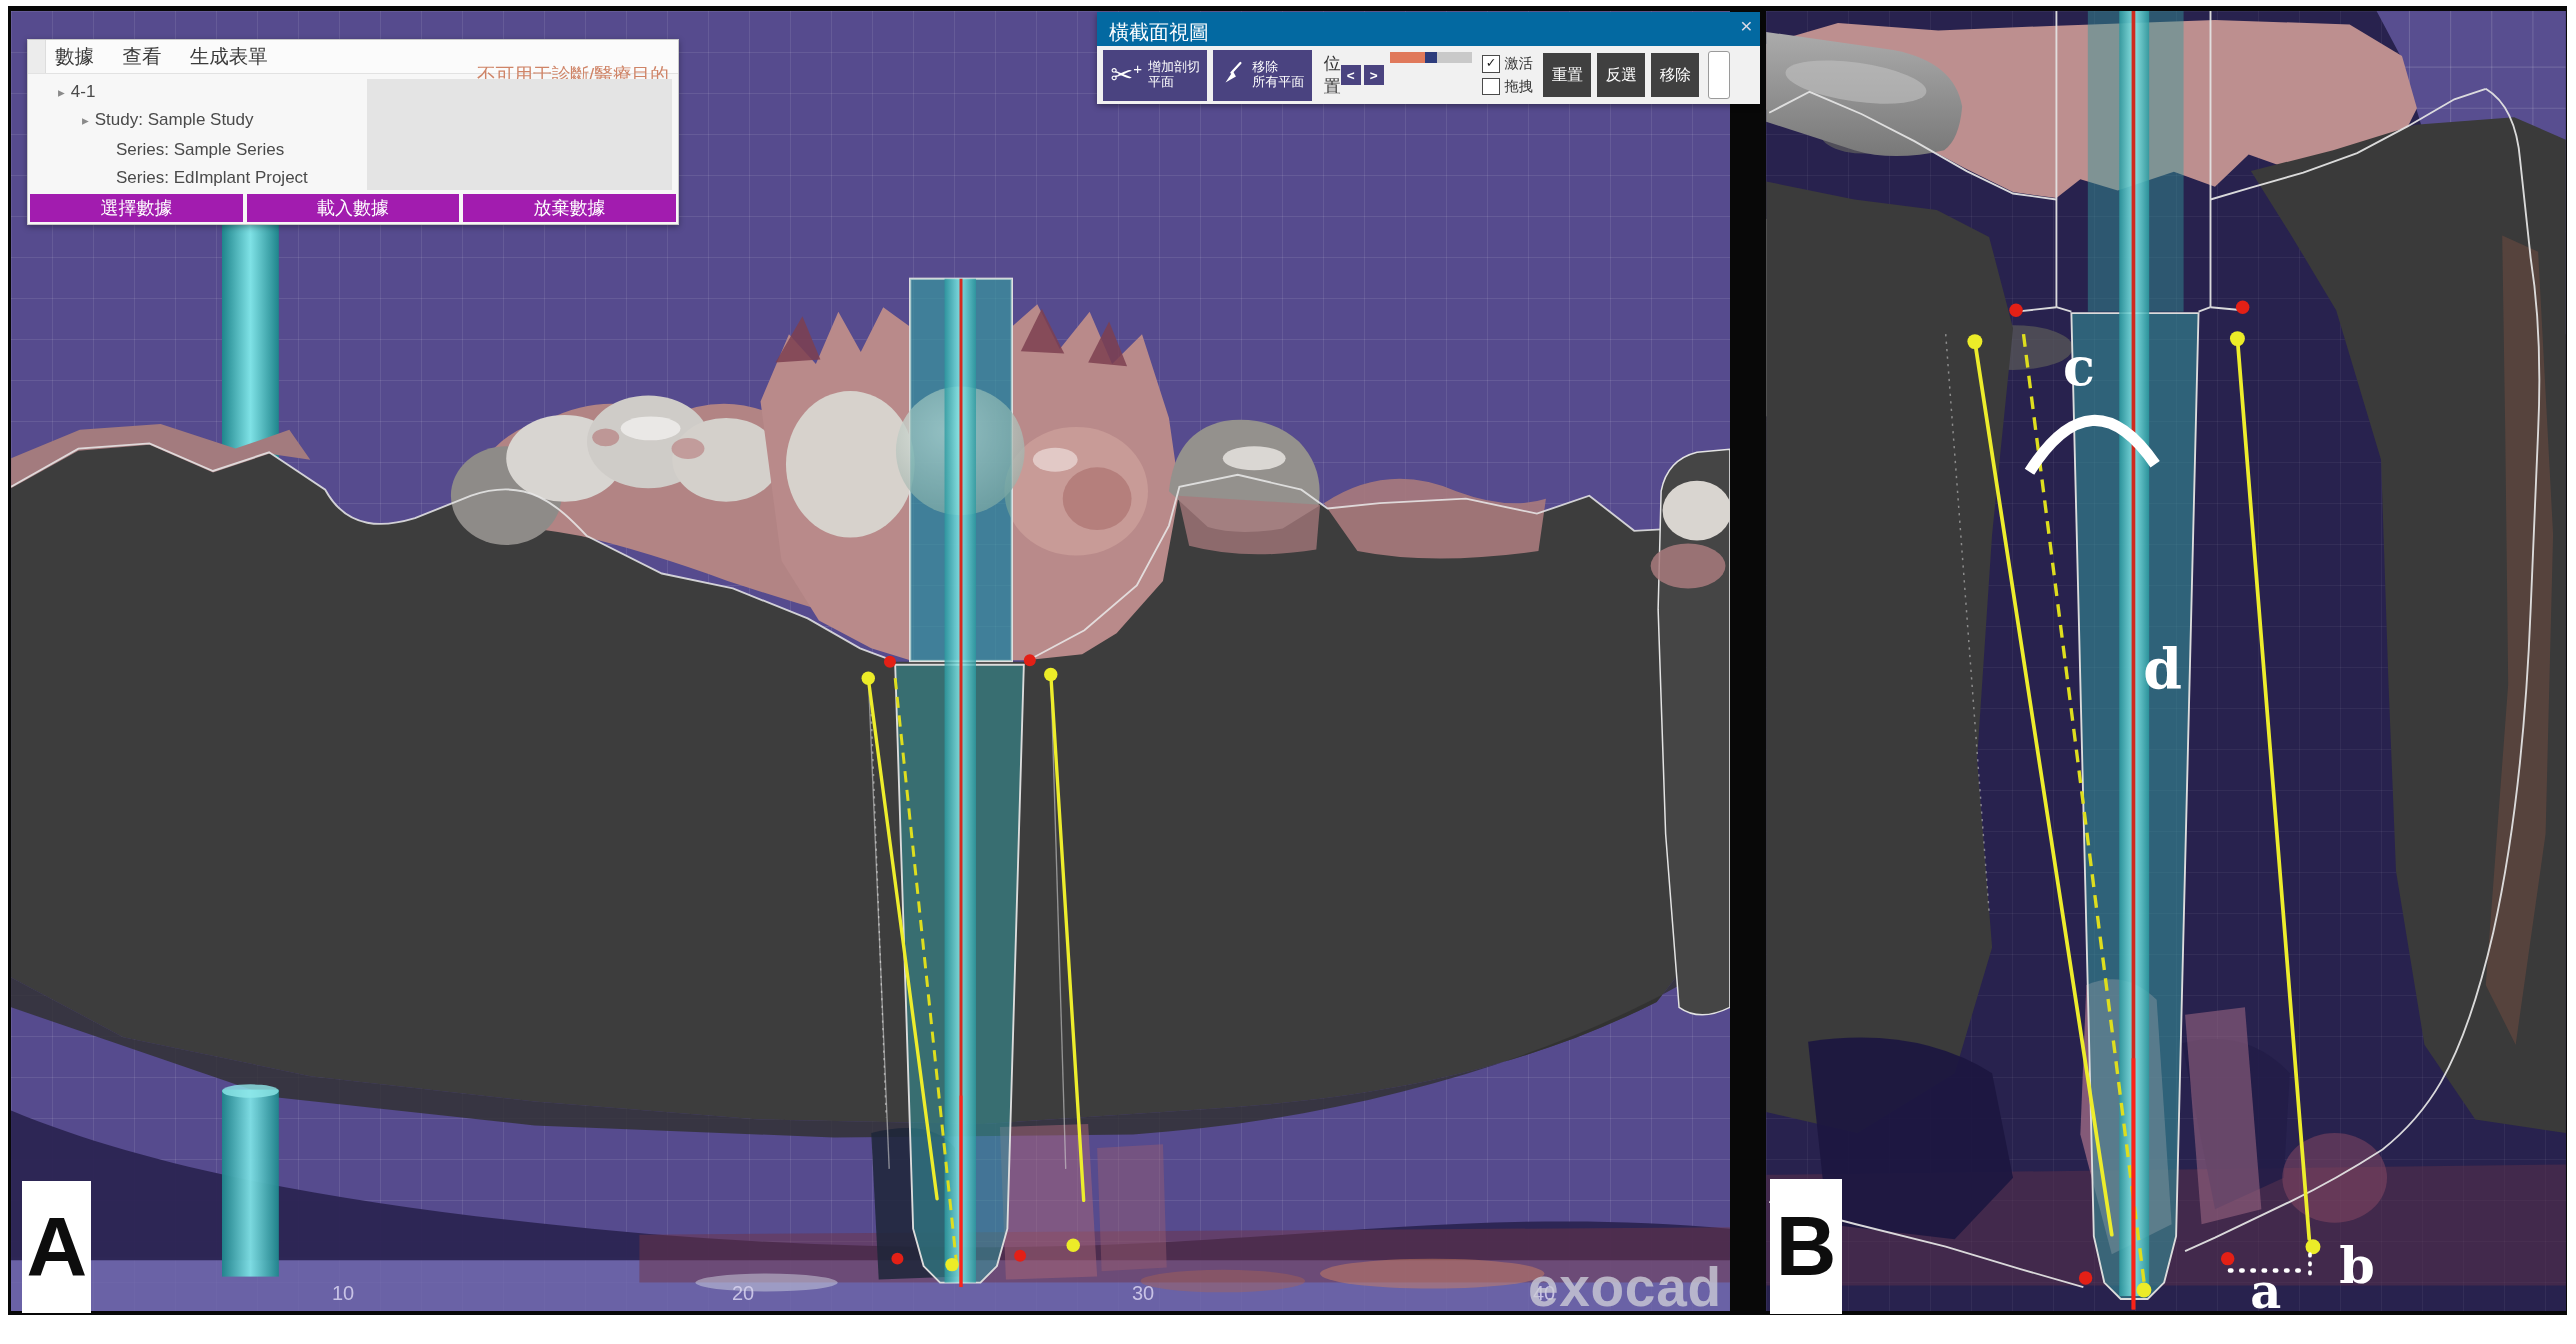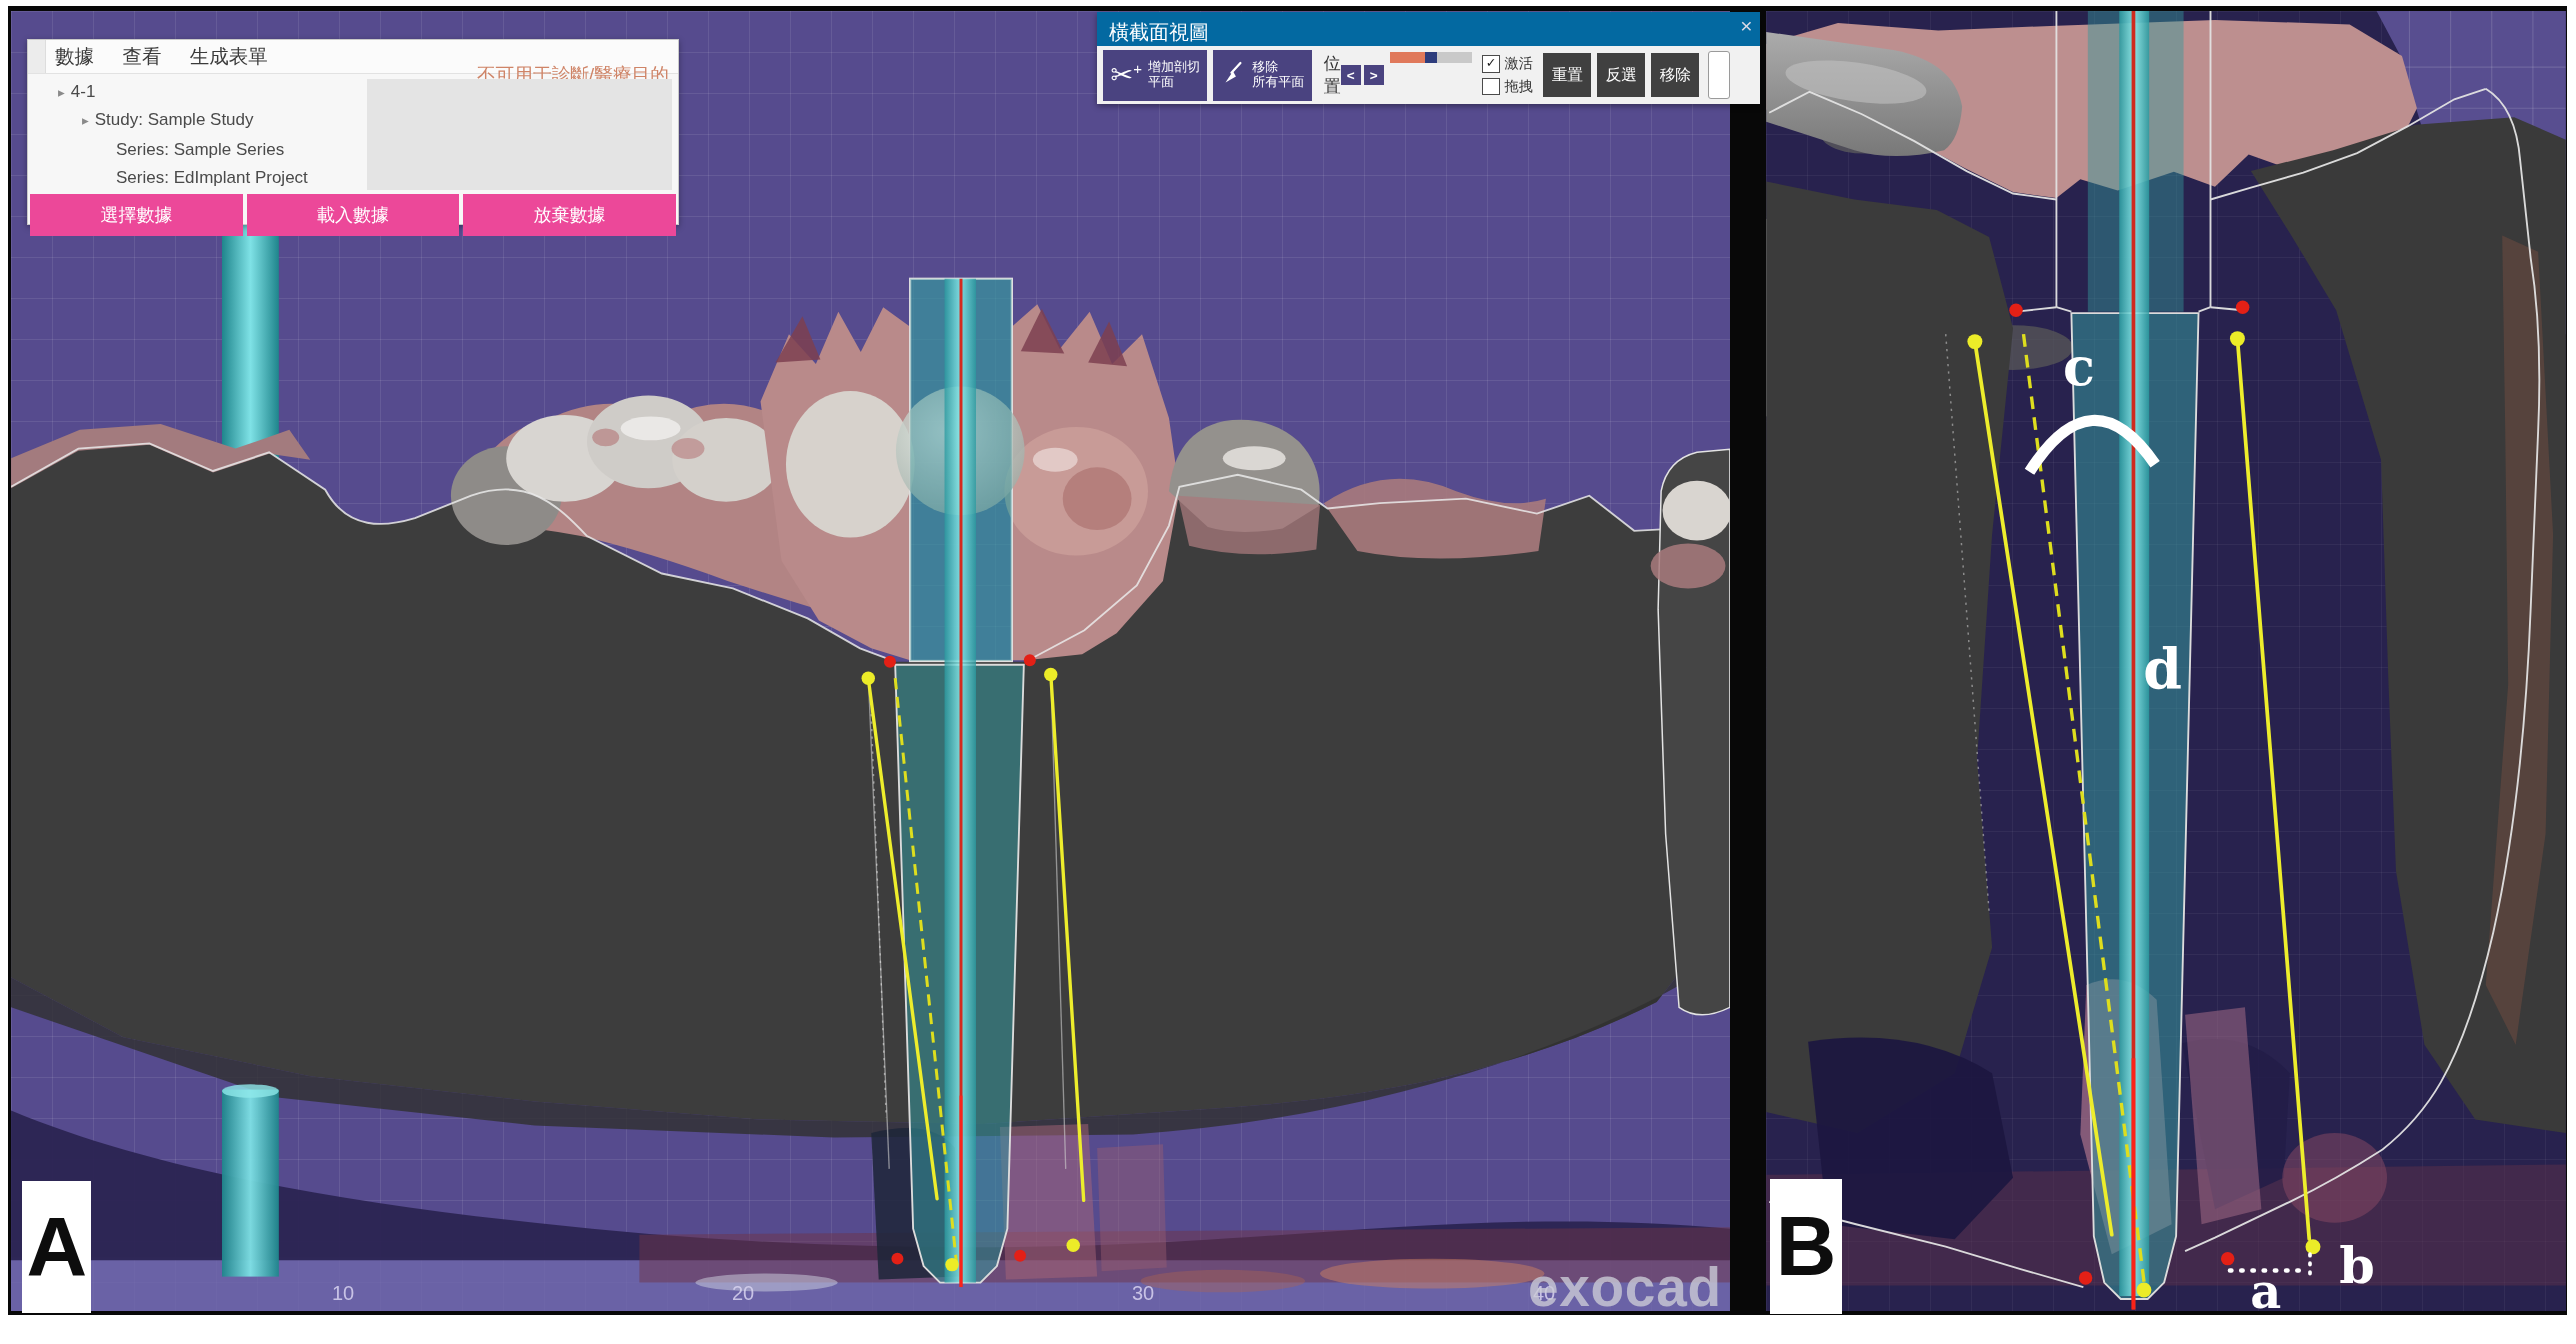--- a/index.html
+++ b/index.html
@@ -25,21 +25,21 @@
   .menu-bar{position:relative;height:33px;background:#fbfbfb;border-bottom:0.7px solid #e2e2e2;
     display:flex;align-items:center;padding-left:27px;gap:28.4px;}
   .menu-gutter{position:absolute;left:0;top:0;width:16.5px;height:100%;background:#ececec;border-right:0.7px solid #dddddd;}
   .menu-item{font-size:19.5px;color:#3a3a3a;cursor:default;white-space:nowrap;font-family:Liberation Mono, monospace;}
   .menu-notice{position:absolute;right:9px;top:22px;font-size:18.7px;color:#cf8467;}
   .tree-area{position:relative;height:120px;padding-left:44px;}
   .tree-subpanel{position:absolute;right:6px;top:4.5px;width:305px;height:111px;background:#e4e4e4;}
   .tree-row{position:absolute;font-size:17px;color:#4a4a4a;white-space:nowrap;}
   .tree-exp{color:#8a8a8a;font-size:13.5px;margin-right:6px;}
   .menu-btn-row{display:flex;gap:3.7px;padding:0 2.2px;}
-  .menu-btn{flex:1;height:42px;background:#ec4899;color:#ffffff;font-size:18px;
+  .menu-btn{flex:1;height:28px;background:#a21caf;color:#ffffff;font-size:18px;
     display:flex;align-items:center;justify-content:center;cursor:pointer;}
 
   
   .toolbar{position:absolute;left:1097px;top:12px;width:663px;box-shadow:0 1.5px 6px rgba(0,0,0,.4);}
   .tb-title{height:34px;background:#0369a1;color:#ffffff;font-size:20px;display:flex;
     align-items:flex-end;padding:0 12px;position:relative;}
   .tb-close{position:absolute;right:7.5px;top:3px;font-size:21px;color:#d9d9e6;cursor:pointer;line-height:1;}
   .tb-body{height:58px;background:#f1f1f1;display:flex;align-items:center;gap:6px;padding:0 6px;}
   .tb-bigbtn{height:51px;background:#4a4380;color:#ffffff;display:flex;align-items:center;
     gap:6px;padding:0 7.5px;cursor:pointer;}

